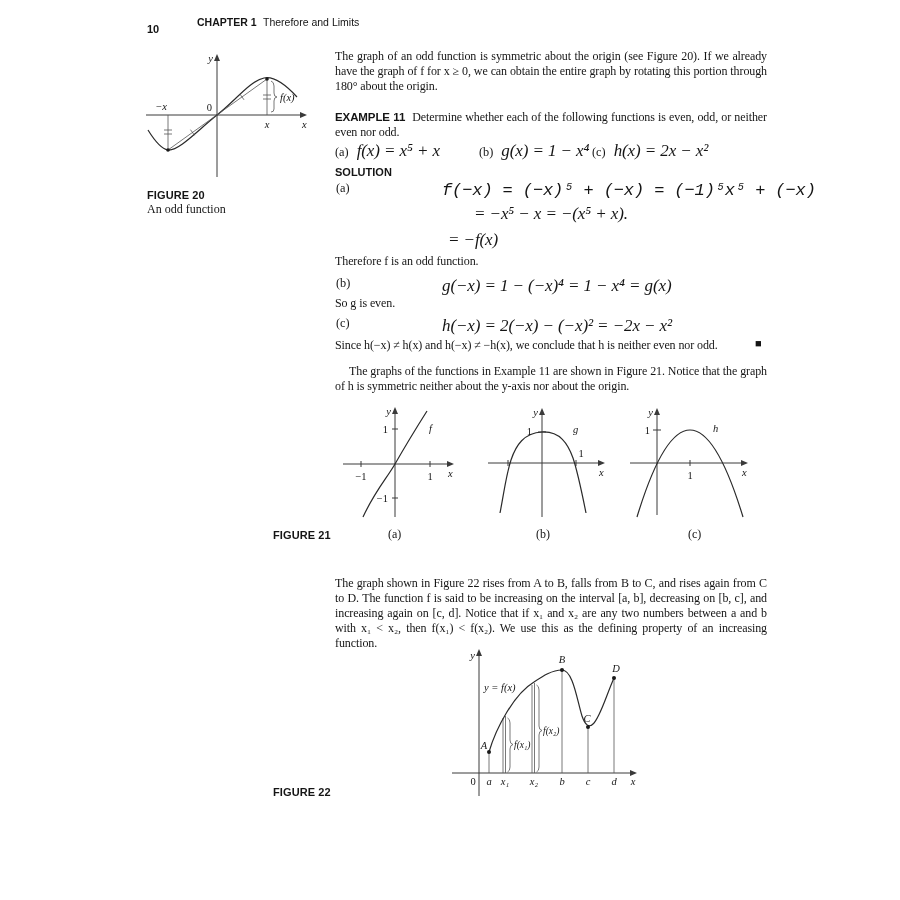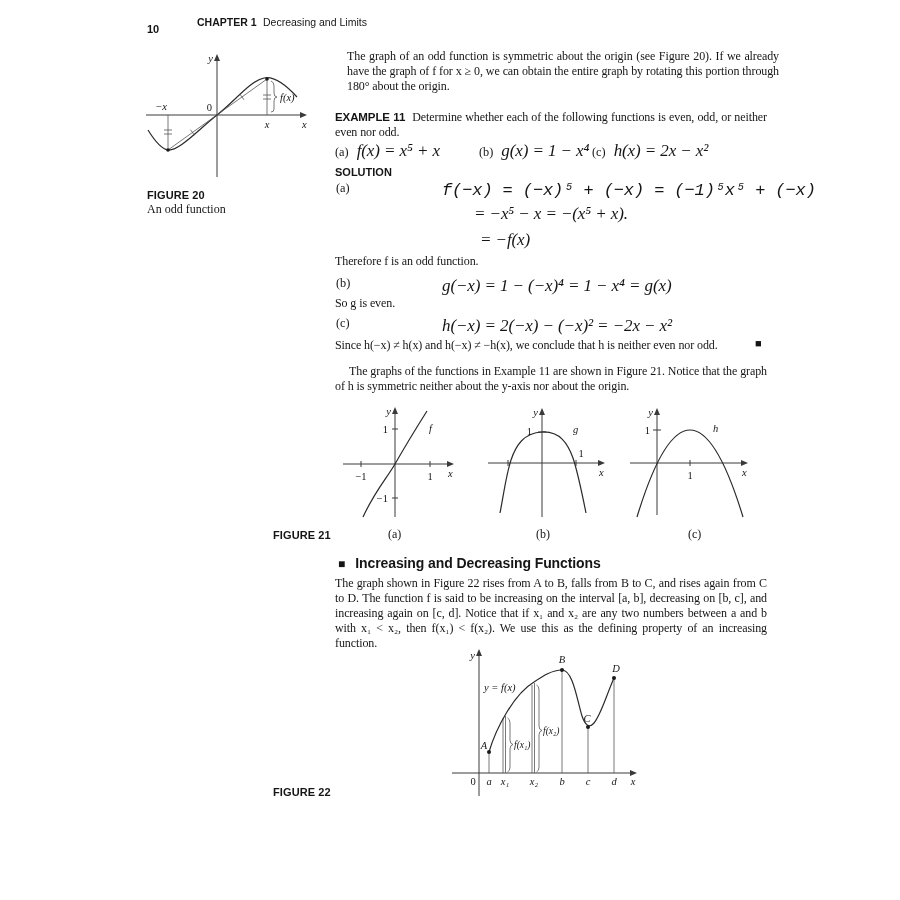--- a/index.html
+++ b/index.html
@@ -30,21 +30,21 @@
   .ah{fill:#3a3a3a;stroke:none;}
   .dot{fill:#1a1a1a;stroke:none;}
 </style>
 </head>
 <body>
 
 <div class="page">
 
   <span class="abs sans head-num" style="left:147px;top:15px;margin-top:8px;">10</span>
   <span class="abs sans head-ch" style="left:197px;top:16px;">CHAPTER 1</span>
-  <span class="abs sans head-title" style="left:263px;top:16px;">Decreasing and Limits</span>
+  <span class="abs sans head-title" style="left:263px;top:16px;">Therefore and Limits</span>
 
   <svg class="abs" style="left:146px;top:50px;" width="170" height="135" viewBox="0 0 170 135">
     <path class="ax" d="M 0 65 H 158"></path>
       <path class="ah" d="M 161 65 L 154 62 L 154 68 Z"></path>
     <path class="ax" d="M 71 127 V 8"></path>
       <path class="ah" d="M 71 4 L 68 11 L 74 11 Z"></path>
     <path class="curve" d="M 2 80 C 10 93, 16 99, 22 100 C 33 101, 52 80, 71 65 C 90 50, 104 31, 118 28 C 127 26, 139 34, 151 47"></path>
     <path class="thin" d="M 22 100 L 121 29"></path>
     <path class="thin" d="M 22 65 V 100"></path>
     <path class="thin" d="M 121 29 V 65"></path>
@@ -57,36 +57,36 @@
     <text x="67" y="12" text-anchor="end">y</text>
     <text class="up" x="66" y="61" text-anchor="end">0</text>
     <text x="15" y="60" text-anchor="middle">−x</text>
     <text x="121" y="78" text-anchor="middle">x</text>
     <text x="156" y="78">x</text>
     <text x="134" y="51">f(x)</text>
   </svg>
   <div class="abs caption-title" style="left:147px;top:189px;">FIGURE 20</div>
   <div class="abs caption-text" style="left:147px;top:202px;">An odd function</div>
 
-  <div class="abs body-text" style="left:335px;top:49px;width:432px;margin-left:12px;">The graph of an odd function is symmetric about the origin (see Figure 20). If we already have the graph of f for x ≥ 0, we can obtain the entire graph by rotating this portion through 180° about the origin.</div>
+  <div class="abs body-text" style="left:335px;top:49px;width:432px;">The graph of an odd function is symmetric about the origin (see Figure 20). If we already have the graph of f for x ≥ 0, we can obtain the entire graph by rotating this portion through 180° about the origin.</div>
 
   <div class="abs body-text" style="left:335px;top:110px;width:432px;">
     <span class="sans b" style="font-size:11.5px;margin-right:7px;">EXAMPLE 11</span><span>Determine whether each of the following functions is even, odd, or neither even nor odd.</span>
   </div>
   <div class="abs" style="left:335px;top:141px;width:432px;height:15px;">
     <span class="abs" style="left:0px;"><span class="tag">(a)</span>&nbsp;&nbsp;<span class="math">f(x) = x⁵ + x</span></span>
     <span class="abs" style="left:144px;"><span class="tag">(b)</span>&nbsp;&nbsp;<span class="math">g(x) = 1 − x⁴</span></span>
     <span class="abs" style="left:257px;"><span class="tag">(c)</span>&nbsp;&nbsp;<span class="math">h(x) = 2x − x²</span></span>
   </div>
 
   <div class="abs sans b" style="left:335px;top:166px;font-size:11px;">SOLUTION</div>
   <span class="abs tag" style="left:336px;top:181px;">(a)</span>
   <span class="abs math" style="left:442px;top:181px;font-family:Liberation Mono, monospace;">f(−x) = (−x)⁵ + (−x) = (−1)⁵x⁵ + (−x)</span>
   <span class="abs math" style="left:474px;top:204px;">= −x⁵ − x = −(x⁵ + x).</span>
-  <span class="abs math" style="left:480px;top:230px;text-align:right;">= −f(x)</span>
+  <span class="abs math" style="left:448px;top:230px;text-align:right;">= −f(x)</span>
   <div class="abs body-text nowrap" style="left:335px;top:254px;">Therefore f is an odd function.</div>
   <span class="abs tag" style="left:336px;top:276px;">(b)</span>
   <span class="abs math" style="left:442px;top:276px;">g(−x) = 1 − (−x)⁴ = 1 − x⁴ = g(x)</span>
   <div class="abs body-text nowrap" style="left:335px;top:296px;">So g is even.</div>
   <span class="abs tag" style="left:336px;top:316px;">(c)</span>
   <span class="abs math" style="left:442px;top:316px;">h(−x) = 2(−x) − (−x)² = −2x − x²</span>
   <div class="abs body-text nowrap" style="left:335px;top:338px;">Since h(−x) ≠ h(x) and h(−x) ≠ −h(x), we conclude that h is neither even nor odd.</div>
   <span class="abs" style="left:755px;top:337px;font-size:11px;">■</span>
 
   <div class="abs body-text" style="left:335px;top:364px;width:432px;text-indent:14px;">The graphs of the functions in Example 11 are shown in Figure 21. Notice that the graph of h is symmetric neither about the y-axis nor about the origin.</div>
@@ -133,24 +133,20 @@
     <text class="up" x="25" y="29" text-anchor="end">1</text>
     <text class="up" x="65" y="74" text-anchor="middle">1</text>
     <text x="88" y="27">h</text>
   </svg>
 
   <div class="abs sublabel" style="left:388px;top:527px;">(a)</div>
   <div class="abs sublabel" style="left:536px;top:527px;">(b)</div>
   <div class="abs sublabel" style="left:688px;top:527px;">(c)</div>
   <div class="abs caption-title" style="left:273px;top:529px;">FIGURE 21</div>
 
-  <div class="abs" style="left:338px;top:554px;">
-    <span class="sans bullet">■</span>
-    <span class="sans section-head" style="margin-left:6px;">Increasing and Decreasing Functions</span>
-  </div>
 
   <div class="abs body-text" style="left:335px;top:576px;width:432px;">The graph shown in Figure 22 rises from A to B, falls from B to C, and rises again from C to D. The function f is said to be increasing on the interval [a, b], decreasing on [b, c], and increasing again on [c, d]. Notice that if x₁ and x₂ are any two numbers between a and b with x₁ &lt; x₂, then f(x₁) &lt; f(x₂). We use this as the defining property of an increasing function.</div>
 
   <svg class="abs" style="left:440px;top:648px;" width="220" height="155" viewBox="0 0 220 155">
     <path class="ax" d="M 12 125 H 194"></path>
       <path class="ah" d="M 197 125 L 190 122 L 190 128 Z"></path>
     <path class="ax" d="M 39 148 V 5"></path>
       <path class="ah" d="M 39 1 L 36 8 L 42 8 Z"></path>
     <path class="thin" d="M 49 125 V 105"></path>
     <path class="thin" d="M 63 125 V 70 M 65.5 125 V 68"></path>

